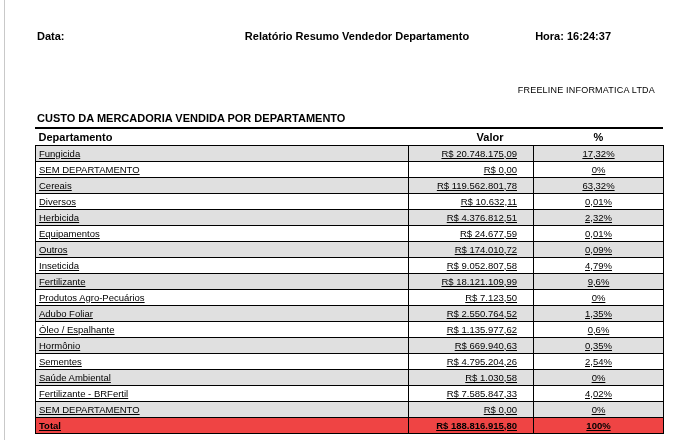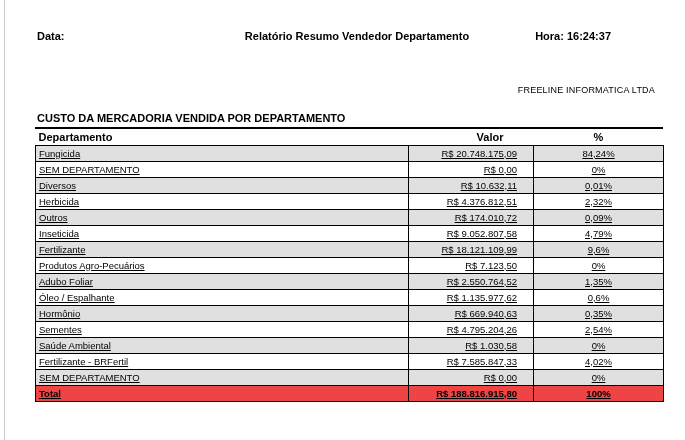--- a/index.html
+++ b/index.html
@@ -117,36 +117,46 @@
       <tr>
         <th class="h-dept">Departamento</th>
         <th class="h-val">Valor</th>
         <th class="h-pct">%</th>
       </tr>
     </thead>
     <tbody>
         <tr>
     <td class="c-dept">Fungicida</td>
     <td class="c-val">R$ 20.748.175,09</td>
-    <td class="c-pct">84,24%</td>
+    <td class="c-pct">17,32%</td>
   </tr>
         <tr>
     <td class="c-dept">SEM DEPARTAMENTO</td>
     <td class="c-val">R$ 0,00</td>
     <td class="c-pct">0%</td>
+  </tr>
+        <tr>
+    <td class="c-dept">Cereais</td>
+    <td class="c-val">R$ 119.562.801,78</td>
+    <td class="c-pct">63,32%</td>
   </tr>
         <tr>
     <td class="c-dept">Diversos</td>
     <td class="c-val">R$ 10.632,11</td>
     <td class="c-pct">0,01%</td>
   </tr>
         <tr>
     <td class="c-dept">Herbicida</td>
     <td class="c-val">R$ 4.376.812,51</td>
     <td class="c-pct">2,32%</td>
+  </tr>
+        <tr>
+    <td class="c-dept">Equipamentos</td>
+    <td class="c-val">R$ 24.677,59</td>
+    <td class="c-pct">0,01%</td>
   </tr>
         <tr>
     <td class="c-dept">Outros</td>
     <td class="c-val">R$ 174.010,72</td>
     <td class="c-pct">0,09%</td>
   </tr>
         <tr>
     <td class="c-dept">Inseticida</td>
     <td class="c-val">R$ 9.052.807,58</td>
     <td class="c-pct">4,79%</td>

